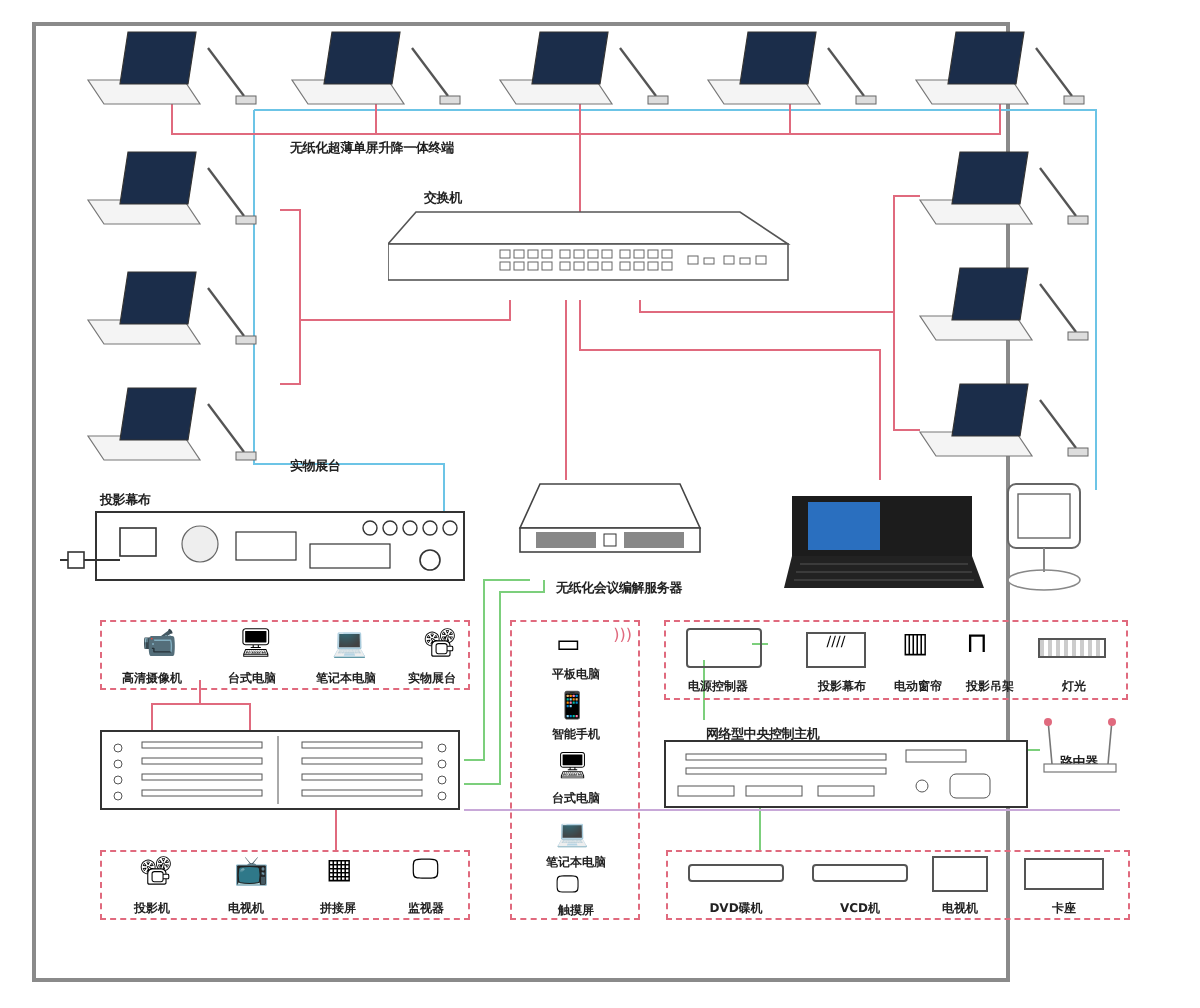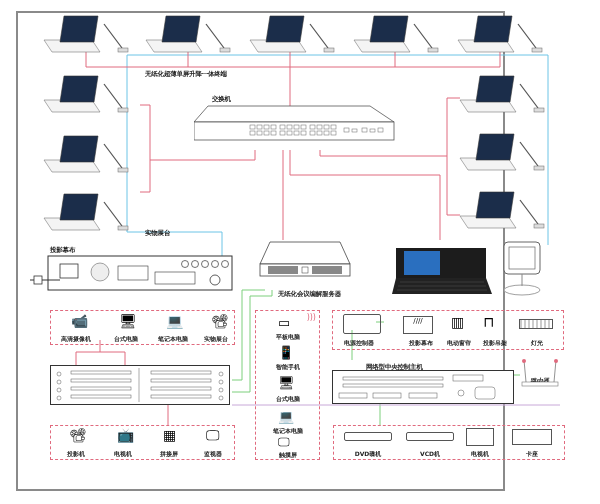--- a/index.html
+++ b/index.html
@@ -289,37 +289,37 @@
   <span style="position:absolute;left:118px;top:3px;font-size:14px;">▥</span>
   <span style="position:absolute;left:150px;top:3px;font-size:14px;">⊓</span>
   <span style="position:absolute;left:186px;top:8px;width:32px;height:8px;border:1px solid #555;background:repeating-linear-gradient(90deg,#ccc 0 2px,#fff 2px 4px);"></span>
   <span class="dev-label" style="left:26px;top:28px;">电源控制器</span>
   <span class="dev-label" style="left:88px;top:28px;">投影幕布</span>
   <span class="dev-label" style="left:126px;top:28px;">电动窗帘</span>
   <span class="dev-label" style="left:162px;top:28px;">投影吊架</span>
   <span class="dev-label" style="left:204px;top:28px;">灯光</span>
 </div>
 
-<span class="lbl" style="left:366px;top:363px;">网络型中央控制主机</span>
+<span class="lbl" style="left:353px;top:363px;">网络型中央控制主机</span>
 
 <div class="rack" style="left:332px;top:370px;width:182px;height:34px;">
   <svg width="180" height="32">
       <g fill="#fff" stroke="#555" stroke-width="0.5">
   <rect x="10" y="6" width="100" height="3"></rect>
         <rect x="10" y="13" width="100" height="3"></rect>
   <rect x="6" y="22" width="28" height="5"></rect>
         <rect x="40" y="22" width="28" height="5"></rect>
         <rect x="76" y="22" width="28" height="5"></rect>
   <rect x="120" y="4" width="30" height="6"></rect>
         <circle cx="128" cy="22" r="3"></circle>
         <rect x="142" y="16" width="20" height="12" rx="3"></rect>
       </g>
     </svg>
 </div>
-<span class="lbl" style="left:530px;top:377px;font-style:italic;">路由器</span>
+<span class="lbl" style="left:530px;top:377px;">路由器</span>
 <div class="dev" style="left:520px;top:358px;">
   <svg width="40" height="30">
       <line x1="4" y1="2" x2="6" y2="24" stroke="#777" stroke-width="0.8"></line>
       <line x1="36" y1="2" x2="34" y2="24" stroke="#777" stroke-width="0.8"></line>
       <circle cx="4" cy="3" r="2" fill="#e06a7e"></circle>
       <circle cx="36" cy="3" r="2" fill="#e06a7e"></circle>
       <rect x="2" y="24" width="36" height="4" fill="#fff" stroke="#777" stroke-width="0.6"></rect>
     </svg>
 </div>
 

